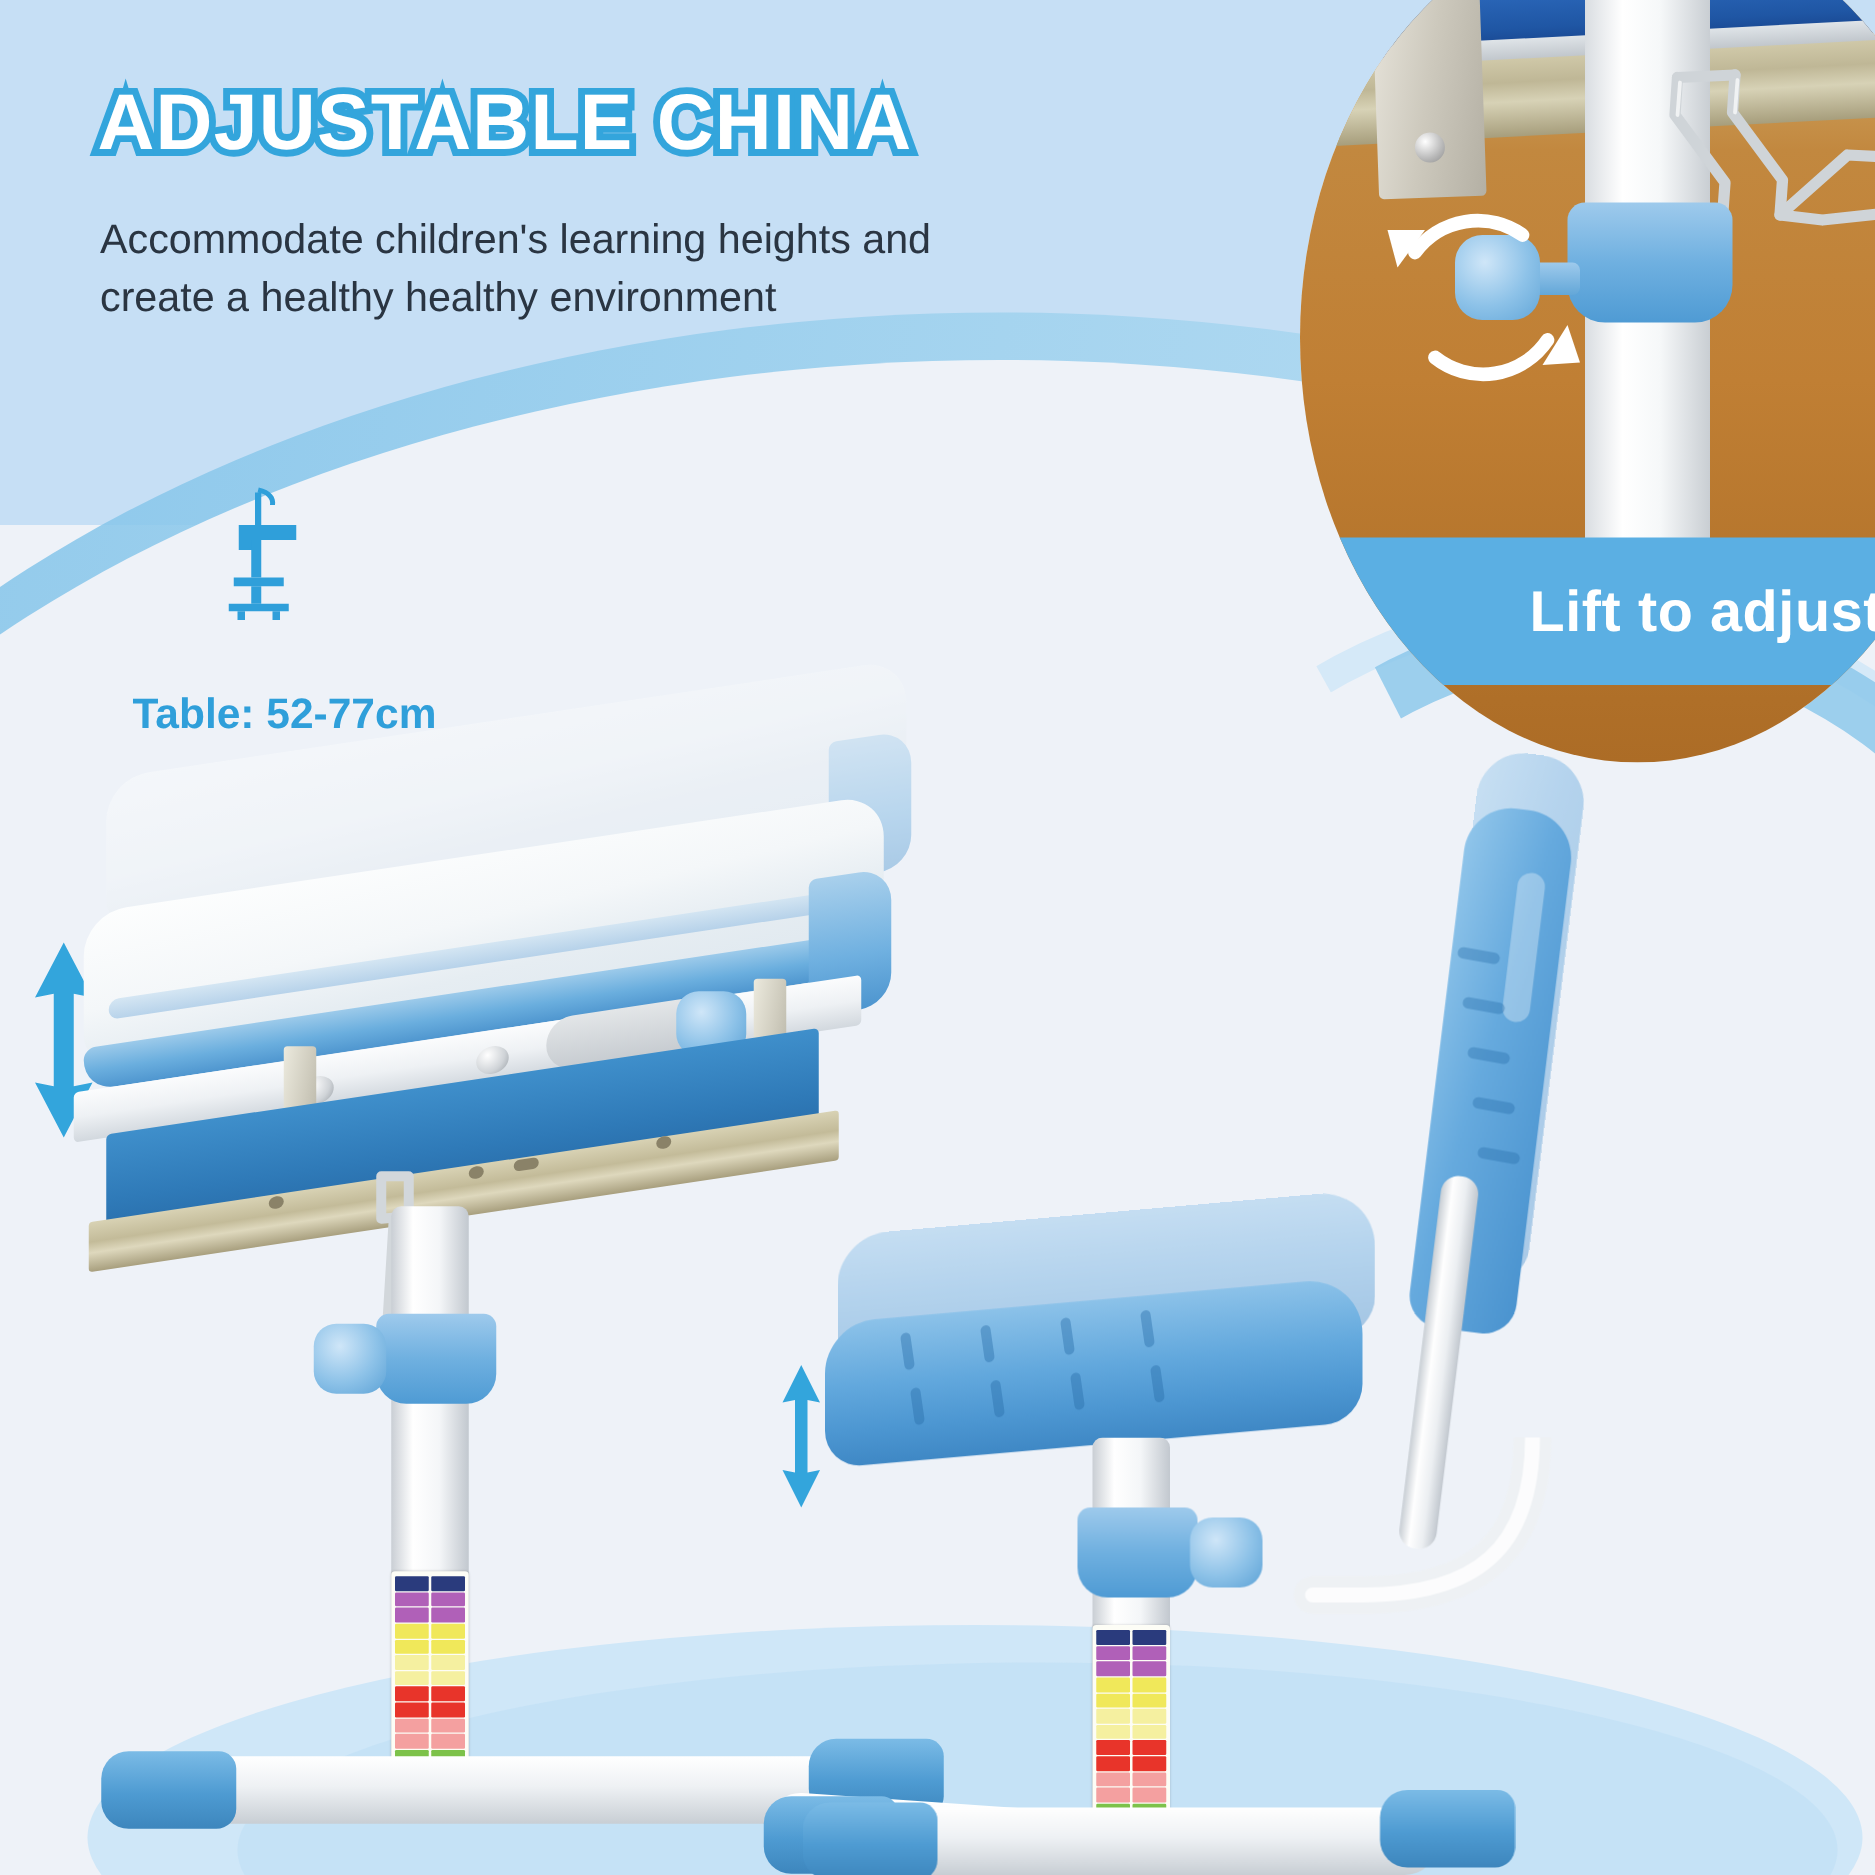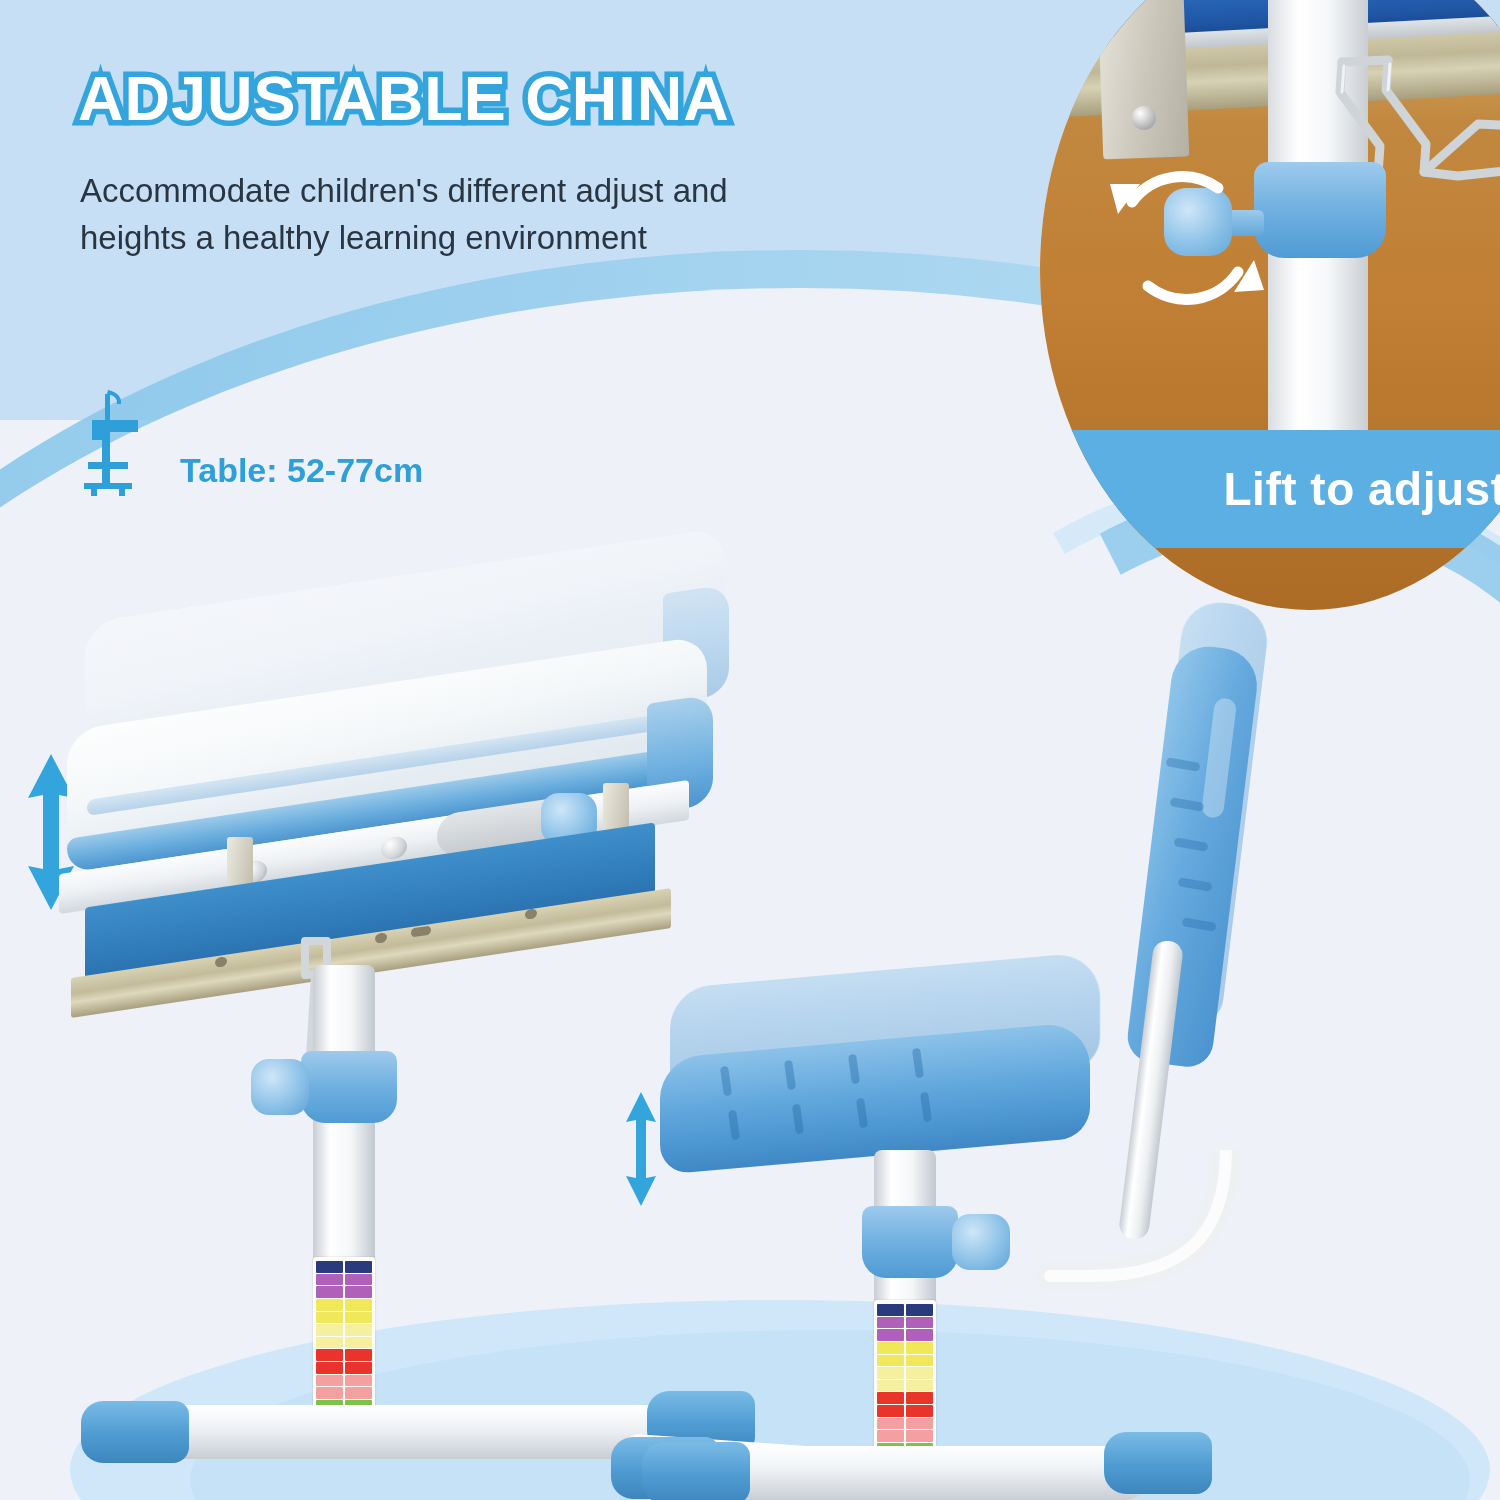--- a/index.html
+++ b/index.html
@@ -65,21 +65,21 @@
     white-space: nowrap;
   }
   .subtitle {
     position: absolute; left: 80px; top: 168px;
     font-size: 33px; line-height: 1.42; color: #2a3542;
     max-width: 880px;
   }
 
   
   .spec { position: absolute; display: flex; align-items: center; }
-  .spec-table { left: 78px; top: 388px; }
+  .spec-table { left: 78px; top: 388px; flex-direction: column; }
   .spec-chair { left: 500px; top: 400px; }
   .spec-label {
     font-size: 34px; color: #2f9fda; font-weight: 600; white-space: nowrap;
   }
   .spec-table .spec-label { margin-left: 28px; margin-top: 54px; }
   .spec-chair .spec-label { margin-left: 26px; margin-top: 44px; }
 
   
   .inset {
     position: absolute; left: 1040px; top: -70px;
@@ -314,22 +314,22 @@
   <div class="bg-header"></div>
   <div class="bg-band"></div>
   <div class="bg-band-mask"></div>
   <div class="floor-ellipse"></div>
   <div class="floor-ellipse2"></div>
   <div class="swoosh2"></div>
   <div class="swoosh"></div>
 
   <div class="headline">ADJUSTABLE CHINA</div>
   <div class="subtitle">
-    <div class="nowrap">Accommodate children's different adjust and</div>
-    <div class="nowrap">heights a healthy learning environment</div>
+    <div class="nowrap">Accommodate children's learning heights and</div>
+    <div class="nowrap">create a healthy healthy environment</div>
   </div>
 
   <div class="spec spec-table">
     <svg width="74" height="110" viewBox="0 0 74 110">
       <g fill="#2f9fda">
         <path d="M30 2 C40 4 44 10 43 16 L39 16 C40 11 36 7 29 6 Z"></path>
         <rect x="27" y="6" width="5" height="26"></rect>
         <path d="M14 32 h46 v12 h-46 z"></path>
         <path d="M14 44 h14 v8 h-14 z"></path>
         <rect x="24" y="44" width="8" height="30"></rect>

